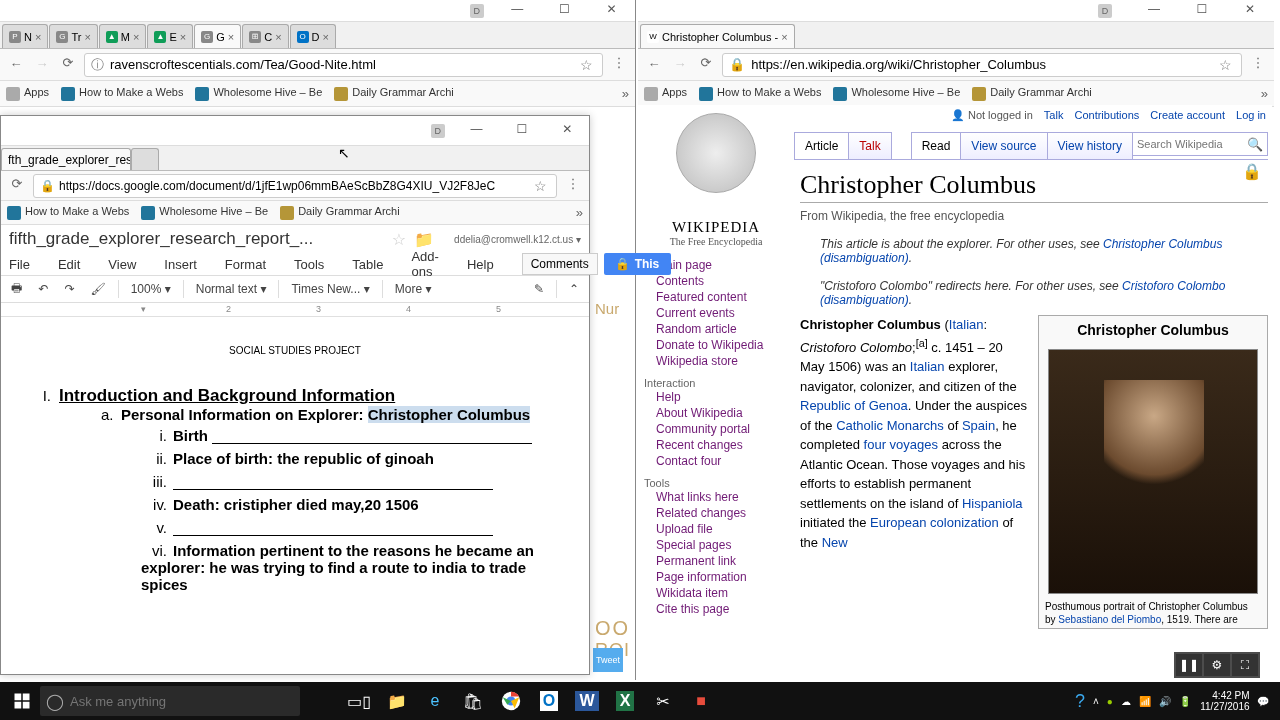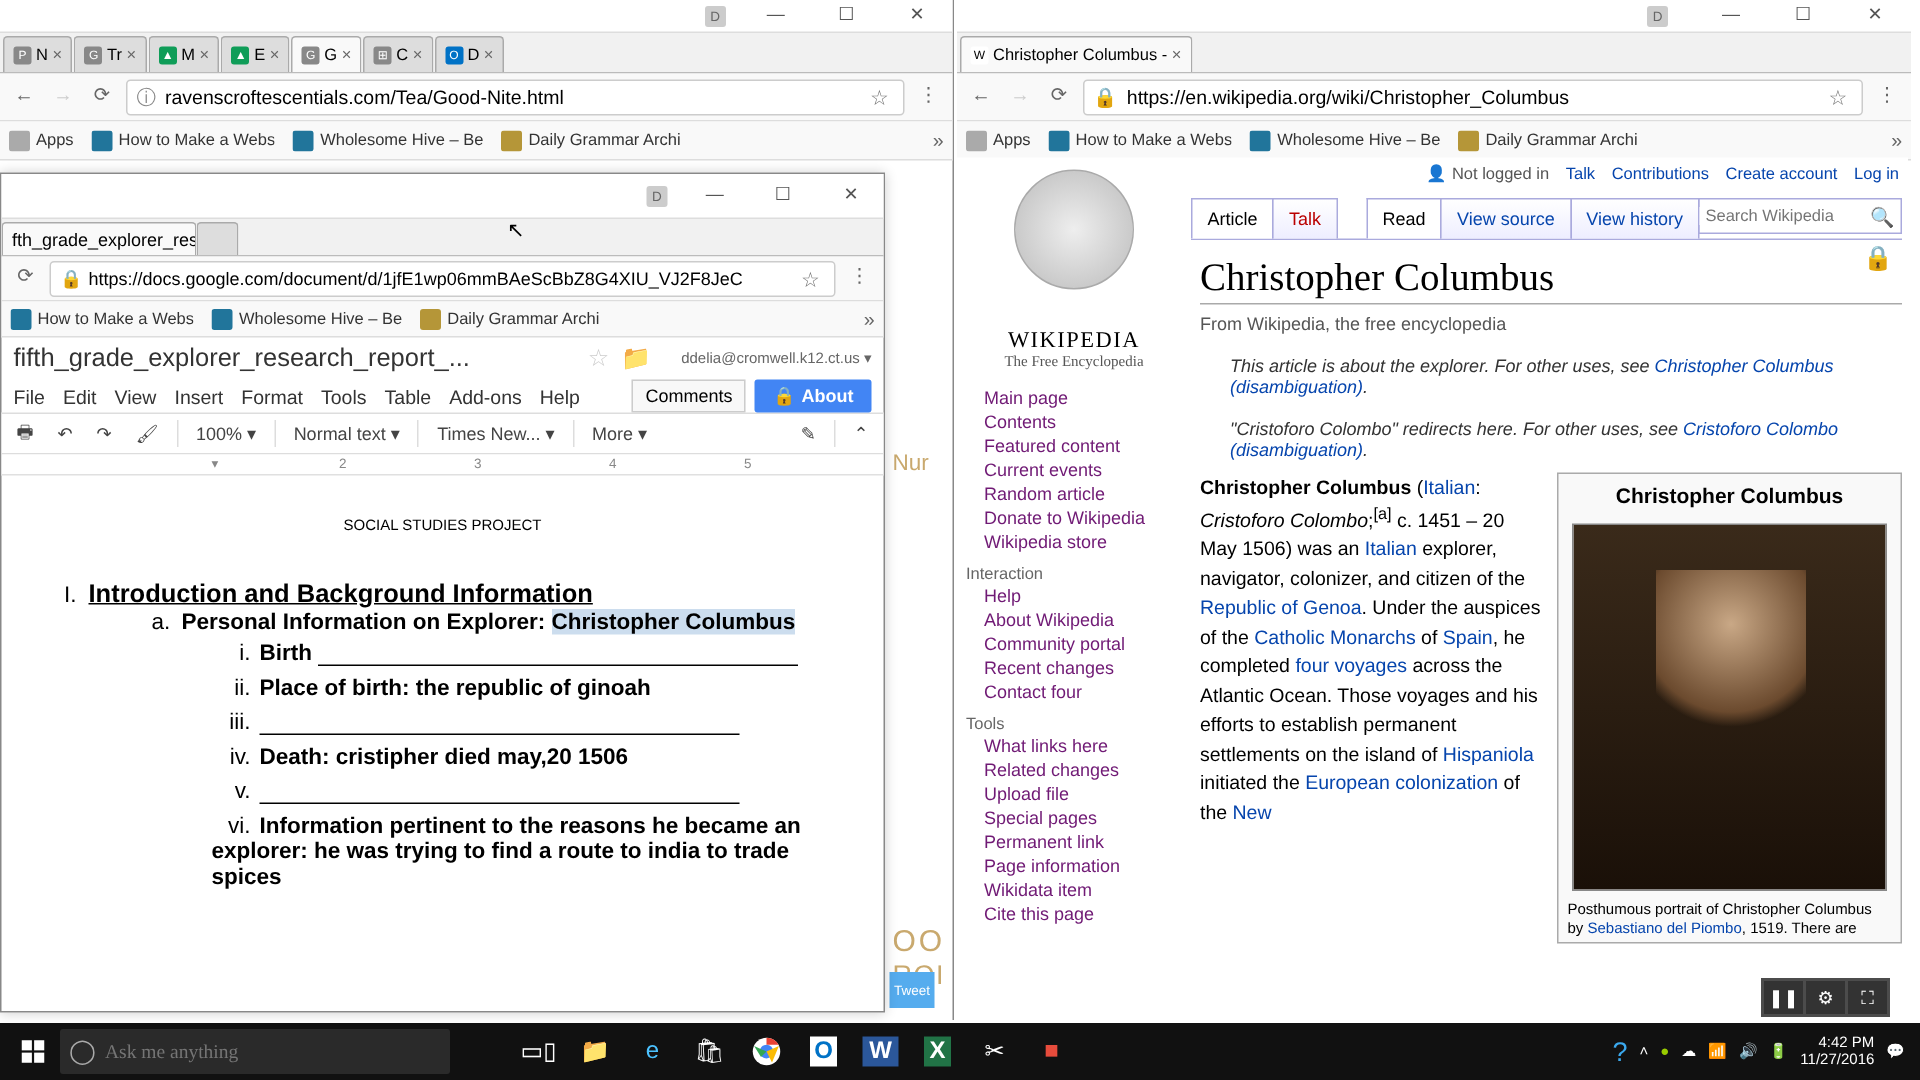--- a/index.html
+++ b/index.html
@@ -33,21 +33,21 @@
 .docs-title { height: 30px; background: #fff; display: flex; justify-content: flex-end; align-items: center; border-bottom: 1px solid #ddd; gap: 18px; padding-right: 8px; }
 .docs-title .dticon { margin-right:auto; margin-left:430px; width:14px; height:14px; background:#ccc; border-radius:2px; font-size:9px; text-align:center; line-height:14px; color:#666;}
 .docs-tabstrip { height: 25px; background: #f1f1f1; display: flex; align-items: flex-end; border-bottom: 1px solid #bbb; }
 .docs-tab { height: 22px; padding: 0 6px; font-size: 12px; background: #f9f9f9; border:1px solid #aaa; border-bottom:none; border-radius:3px 3px 0 0; display:flex; align-items:center; max-width:130px; overflow:hidden; white-space:nowrap;}
 .docs-addr { height: 30px; display: flex; align-items: center; padding: 0 6px; gap: 6px; background: #f9f9f9; border-bottom:1px solid #ddd;}
 .docs-bm { height: 24px; display: flex; align-items: center; padding: 0 6px; gap: 12px; font-size: 11px; border-bottom:1px solid #ddd; background:#f9f9f9;}
 
 .docs-header { height: 28px; display: flex; align-items: center; padding: 0 8px; }
 .docs-docname { font-size: 17px; color: #333; flex: 1; }
 .docs-email { font-size: 10px; color: #666; }
-.docs-menu { height: 22px; display: flex; align-items: center; padding: 0 8px; gap: 12px; font-size: 13px; color: #333; }
+.docs-menu { height: 22px; display: flex; align-items: center; padding: 0 8px; gap: 28px; font-size: 13px; color: #333; }
 .docs-menu span { cursor: pointer; }
 .docs-btns { margin-left: auto; display: flex; gap: 6px; align-items: center; }
 .comments-btn { padding: 3px 8px; border: 1px solid #ccc; font-size: 12px; background: #f8f8f8; cursor:pointer;}
 .share-btn { padding: 4px 12px; background: #4285f4; color: #fff; font-size: 12px; font-weight: bold; border: none; border-radius: 2px; cursor:pointer; display:flex; align-items:center; gap:4px;}
 .docs-toolbar { height: 28px; border-top: 1px solid #ddd; border-bottom: 1px solid #ddd; display: flex; align-items: center; padding: 0 6px; gap: 8px; font-size: 12px; background: #fff; }
 .tb-sep { width: 1px; height: 18px; background: #ddd; }
 .tb-item { padding: 2px 4px; cursor:pointer; color:#444;}
 .ruler { height: 14px; background: #fff; position: relative; border-bottom: 1px solid #e0e0e0; font-size: 9px; color: #888; }
 .ruler span { position: absolute; top: 1px; }
 
@@ -105,21 +105,21 @@
 .cursor-arrow { position:absolute; left:338px; top:145px; z-index:20; font-size:14px; pointer-events:none;}
 
 
 .bg-peek { position:absolute; left:595px; top:280px; width:40px; z-index:1; font-family:serif; color:#c9a96e; font-size:15px;}
 
 
 .taskbar { position: absolute; left: 0; bottom: 0; width: 1280px; height: 38px; background: #111; display: flex; align-items: center; padding: 0 4px; }
 .startbtn { width: 36px; height: 32px; display: flex; align-items: center; justify-content: center; color: #fff; font-size: 16px; cursor:pointer;}
 .cortana { display:flex; align-items:center; background:#2a2a2a; height:30px; width:260px; border-radius:2px;}
 .cortana .cicon { width:30px; text-align:center; color:#aaa;}
-.cortana input { background:transparent; border:none; color:#aaa; font-size:13px; outline:none; width:200px;font-family:Liberation Serif, serif;}
+.cortana input { background:transparent; border:none; color:#aaa; font-size:13px; outline:none; width:200px;}
 .tbicon { width:38px; height:32px; display:flex; align-items:center; justify-content:center; cursor:pointer;}
 .tbicon svg { width:22px; height:22px; }
 .systray { margin-left:auto; display:flex; align-items:center; gap:8px; color:#fff; font-size:10px; padding-right:6px;}
 .systray .clock { text-align:right; line-height:1.1;}
 .media-ctrl { position:absolute; right:20px; bottom:42px; background:rgba(0,0,0,0.7); display:flex; gap:2px; padding:2px;}
 .media-ctrl div { width:26px; height:22px; background:#333; color:#fff; text-align:center; font-size:12px; line-height:22px; cursor:pointer;}
 .tweet-peek { position:absolute; left:593px; top:648px; width:30px; height:24px; background:#55acee; color:#fff; font-size:9px; text-align:center; line-height:24px; z-index:3;}
 </style>
 </head>
 <body>
@@ -237,21 +237,21 @@
     <span>Insert</span>
     <span>Format</span>
     <span>Tools</span>
     <span>Table</span>
     <span>Add-ons</span>
     <span>Help</span>
     <div class="docs-btns">
       <button class="comments-btn">Comments</button>
       <button class="share-btn">
           <span>🔒</span>
-          <span>About</span>
+          <span>This</span>
         </button>
     </div>
   </div>
   <div class="docs-toolbar">
     <span class="tb-item">🖶</span>
     <span class="tb-item">↶</span>
     <span class="tb-item">↷</span>
     <span class="tb-item">🖌</span>
     <span class="tb-sep"></span>
     <span class="tb-item"><span>100%</span> ▾</span>

